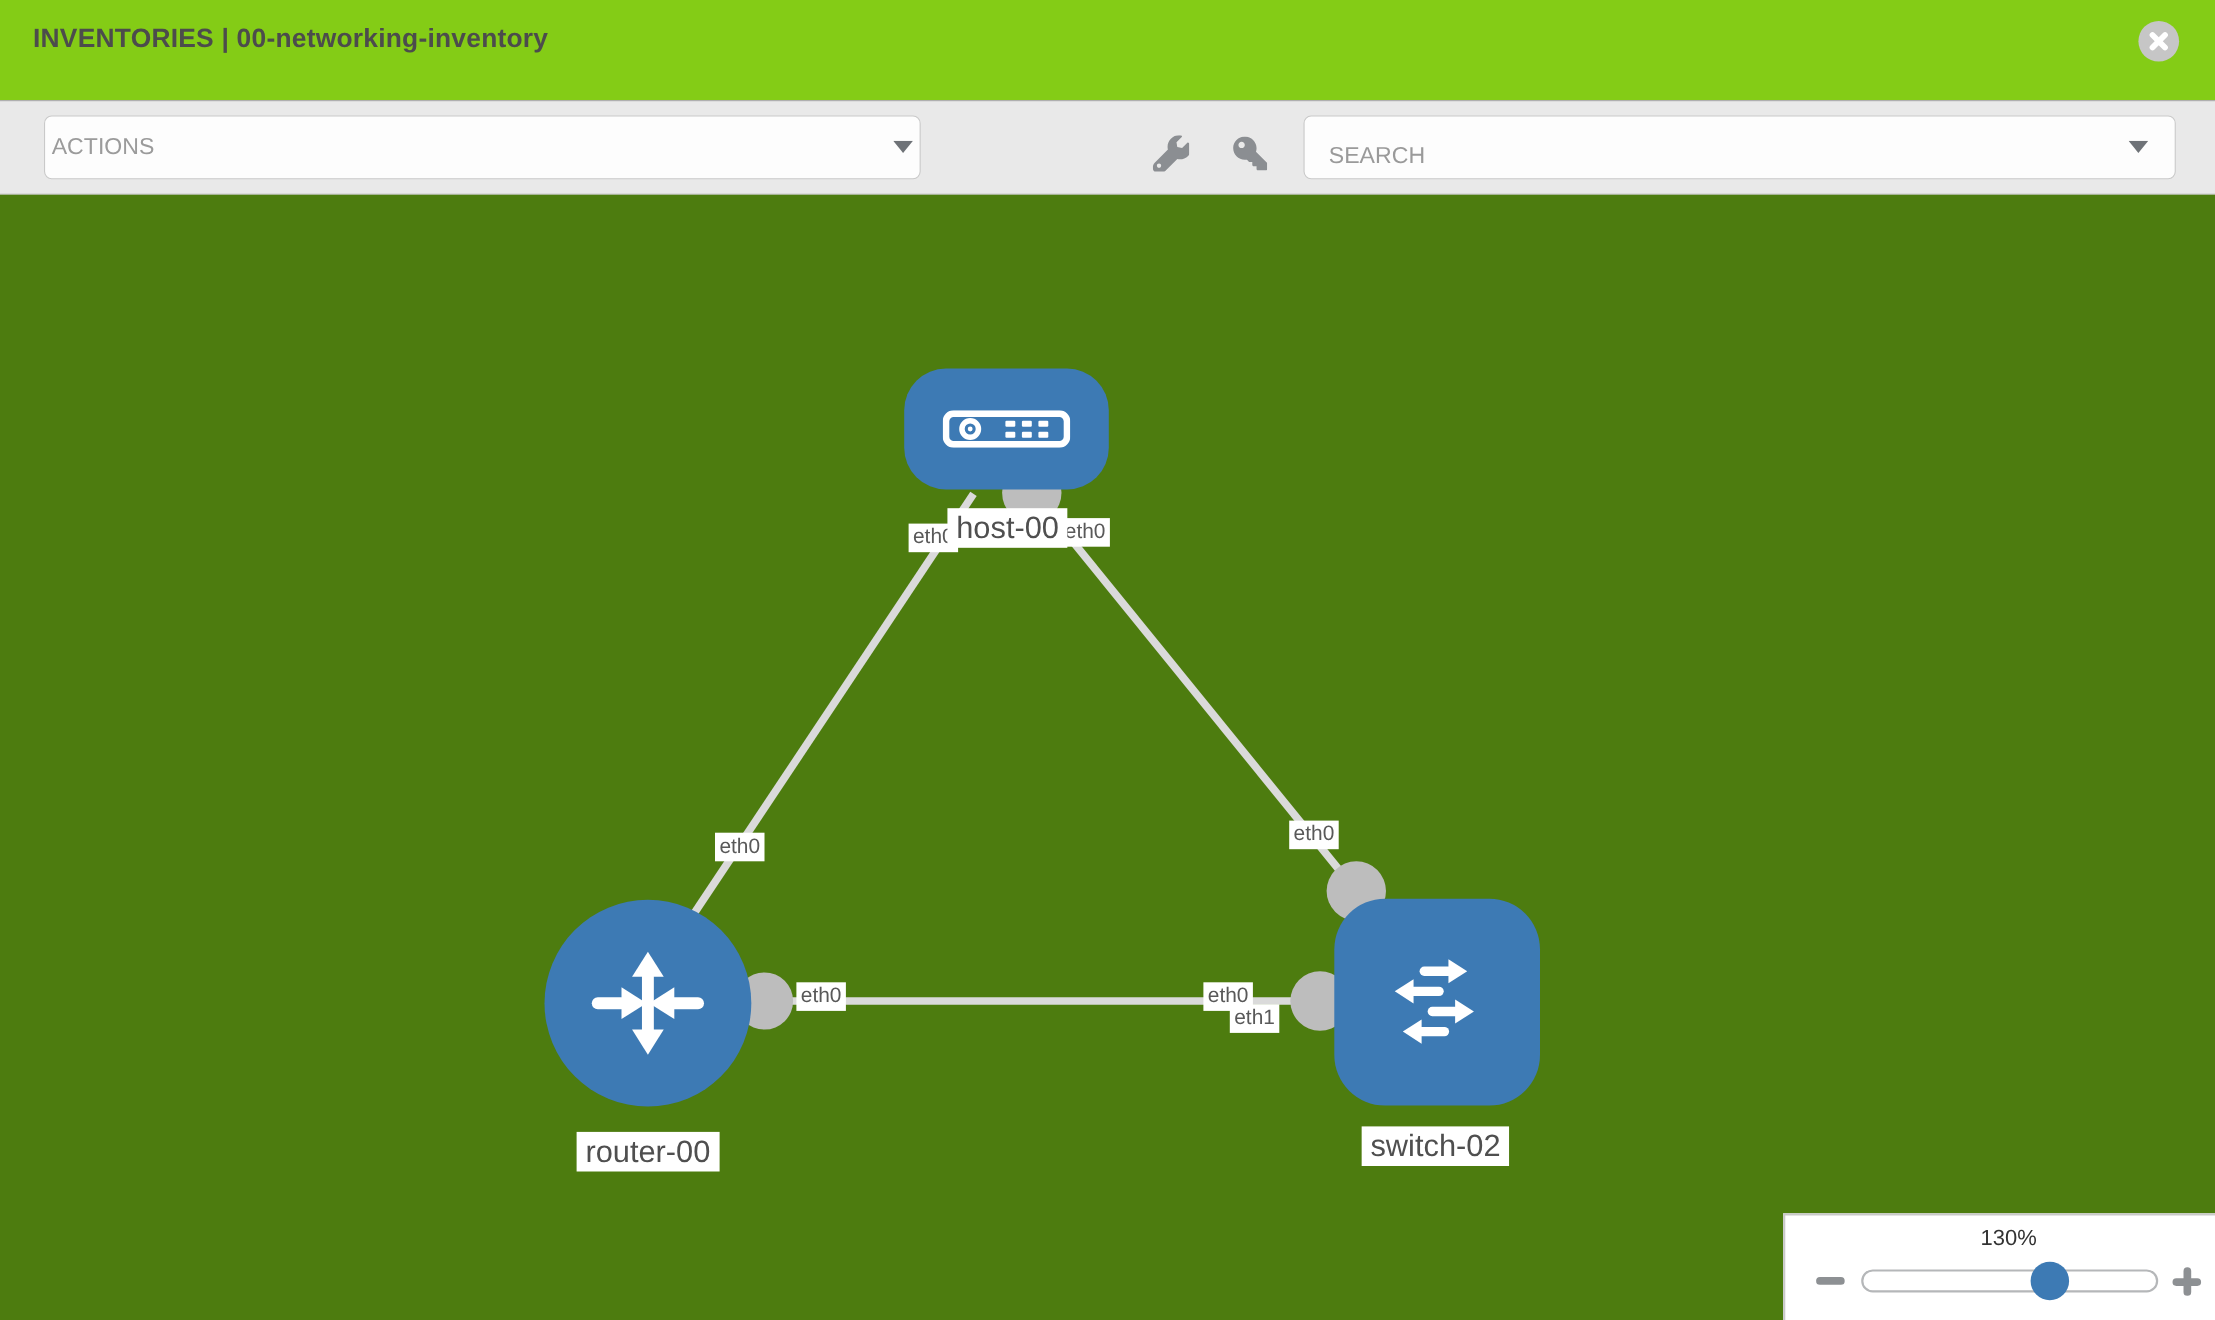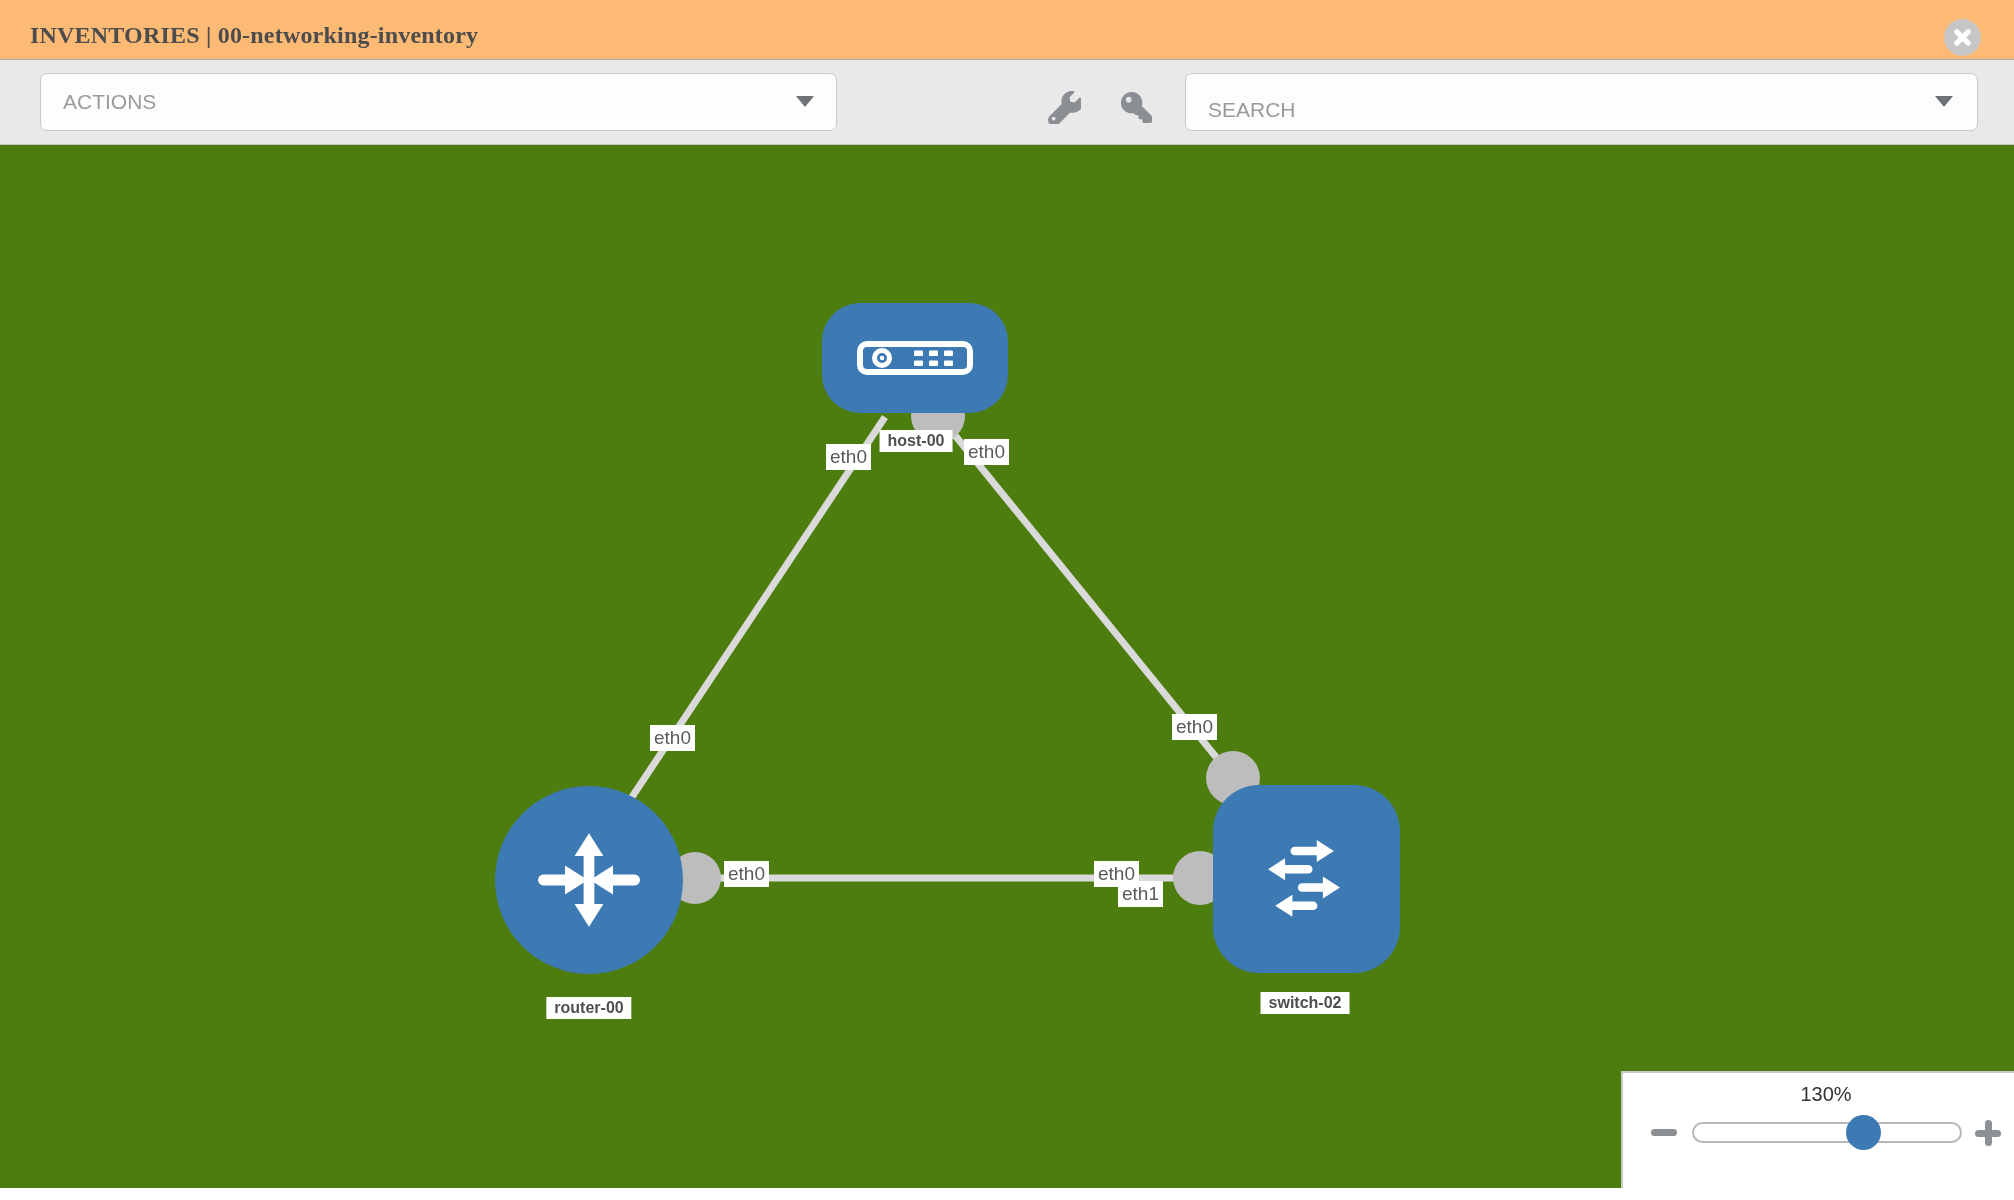--- a/index.html
+++ b/index.html
@@ -3,40 +3,40 @@
 <meta charset="utf-8">
 <style>
   * { box-sizing: border-box; }
   html,body { margin:0; padding:0; }
   body {
     width:2014px; height:1200px; overflow:hidden;
     font-family:"Liberation Sans", sans-serif;
     background:#ffffff;
   }
   
-  .header { position:relative; height:59px; background:#fdba74;font-family:Liberation Serif, serif; }
+  .header { position:relative; height:91px; background:#84cc16; }
   .page-title {
     position:absolute; left:30px; top:0; line-height:71px;
     font-size:24px; font-weight:bold; color:#4c4c4c; letter-spacing:.2px;
   }
   .close-btn {
     position:absolute; left:1944px; top:19px; width:37px; height:37px;
     border:none; padding:0; border-radius:50%; background:#c6c6c6;
     display:flex; align-items:center; justify-content:center; cursor:pointer;
   }
   
   .toolbar {
     position:relative; height:86px; background:#e9e9e9;
     border-top:1px solid #a9a9a9; border-bottom:1px solid #c2c2c2;
   }
   .dd {
     position:absolute; top:13px; height:58px;
     background:#fdfdfd; border:1px solid #c9c9c9; border-radius:7px;
     display:flex; align-items:center; justify-content:space-between;
-    padding:0 22px; font-size:21px; color:#9b9b9b; cursor:pointer;
+    padding:0 6px; font-size:21px; color:#9b9b9b; cursor:pointer;
   }
   .dd-actions { left:40px;  width:797px; }
   .dd-search  { left:1185px; width:793px; padding:0; }
   .dd-search input {
     flex:1; height:100%; border:none; outline:none; background:transparent;
     font-family:"Liberation Sans", sans-serif; font-size:21px; color:#555;
     padding:16px 0 0 22px;
   }
   .dd-search input::placeholder { color:#9a9a9a; opacity:1; }
   .dd-search .chev { margin-right:24px; }
@@ -52,21 +52,21 @@
   .node-host   { left:822px;  top:158px; width:186px; height:110px; border-radius:38px; }
   .node-router { left:495px;  top:641px; width:188px; height:188px; border-radius:50%; }
   .node-switch { left:1213px; top:640px; width:187px; height:188px; border-radius:46px; }
   .if-label {
     position:absolute; background:#ffffff; color:#595959;
     font-size:19px; line-height:1.15; padding:2px 4px; white-space:nowrap;
   }
   .node-label {
     position:absolute; transform:translateX(-50%);
     background:#ffffff; color:#4f4f4f;
-    font-size:16px; line-height:1.15; padding:2px 8px; white-space:nowrap;font-weight:bold;
+    font-size:28px; line-height:1.15; padding:2px 8px; white-space:nowrap;
   }
   
   .zoom-panel {
     position:absolute; left:1621px; top:926px; width:400px; height:130px;
     background:#ffffff; border:2px solid #c9c9c9;
   }
   .zoom-level {
     position:absolute; left:203px; top:10px; transform:translateX(-50%);
     font-size:20px; color:#333333;
   }

